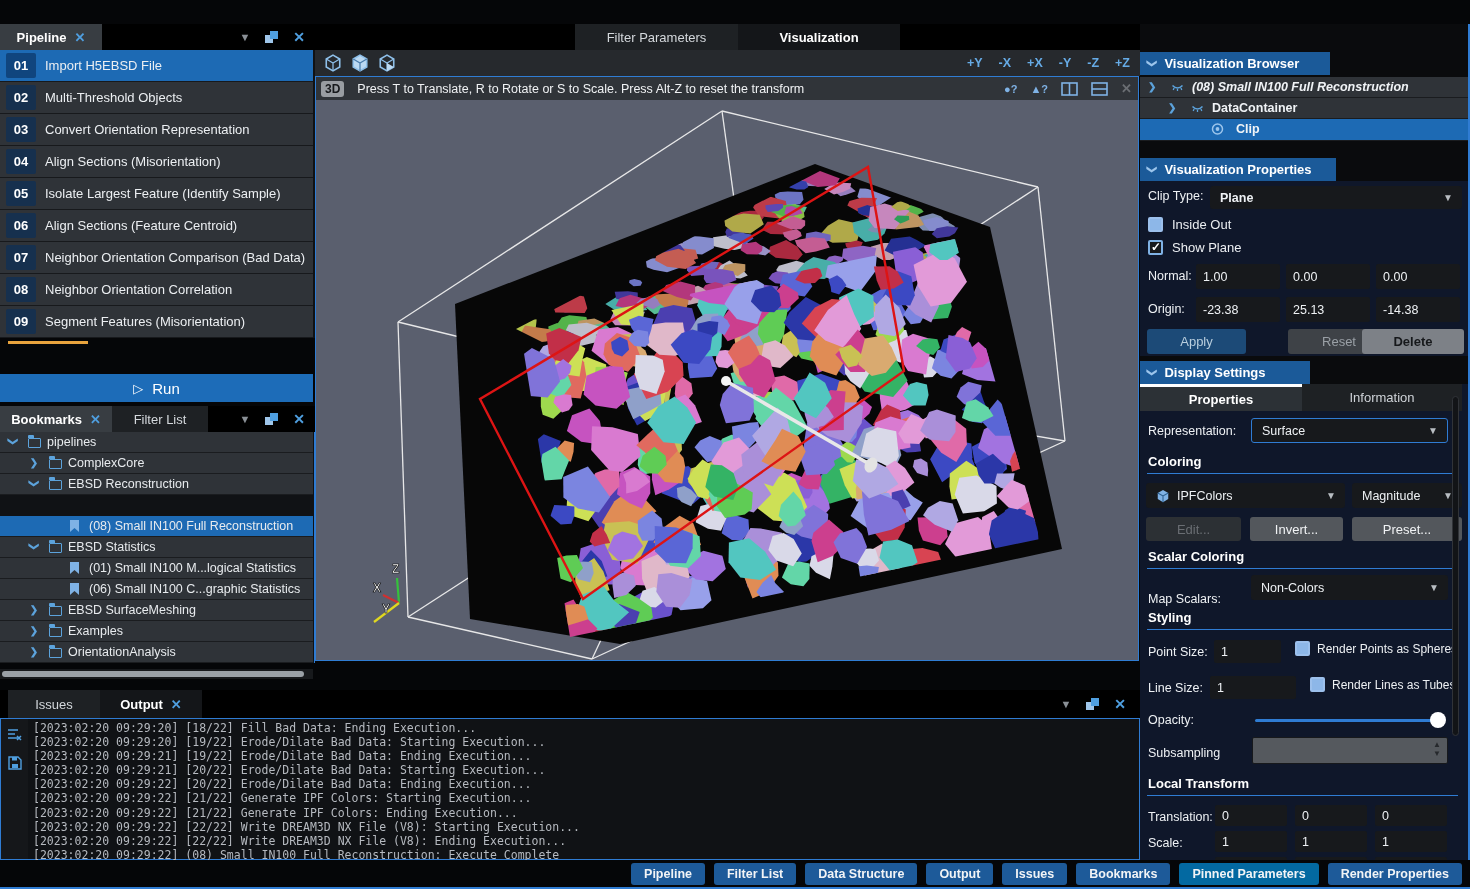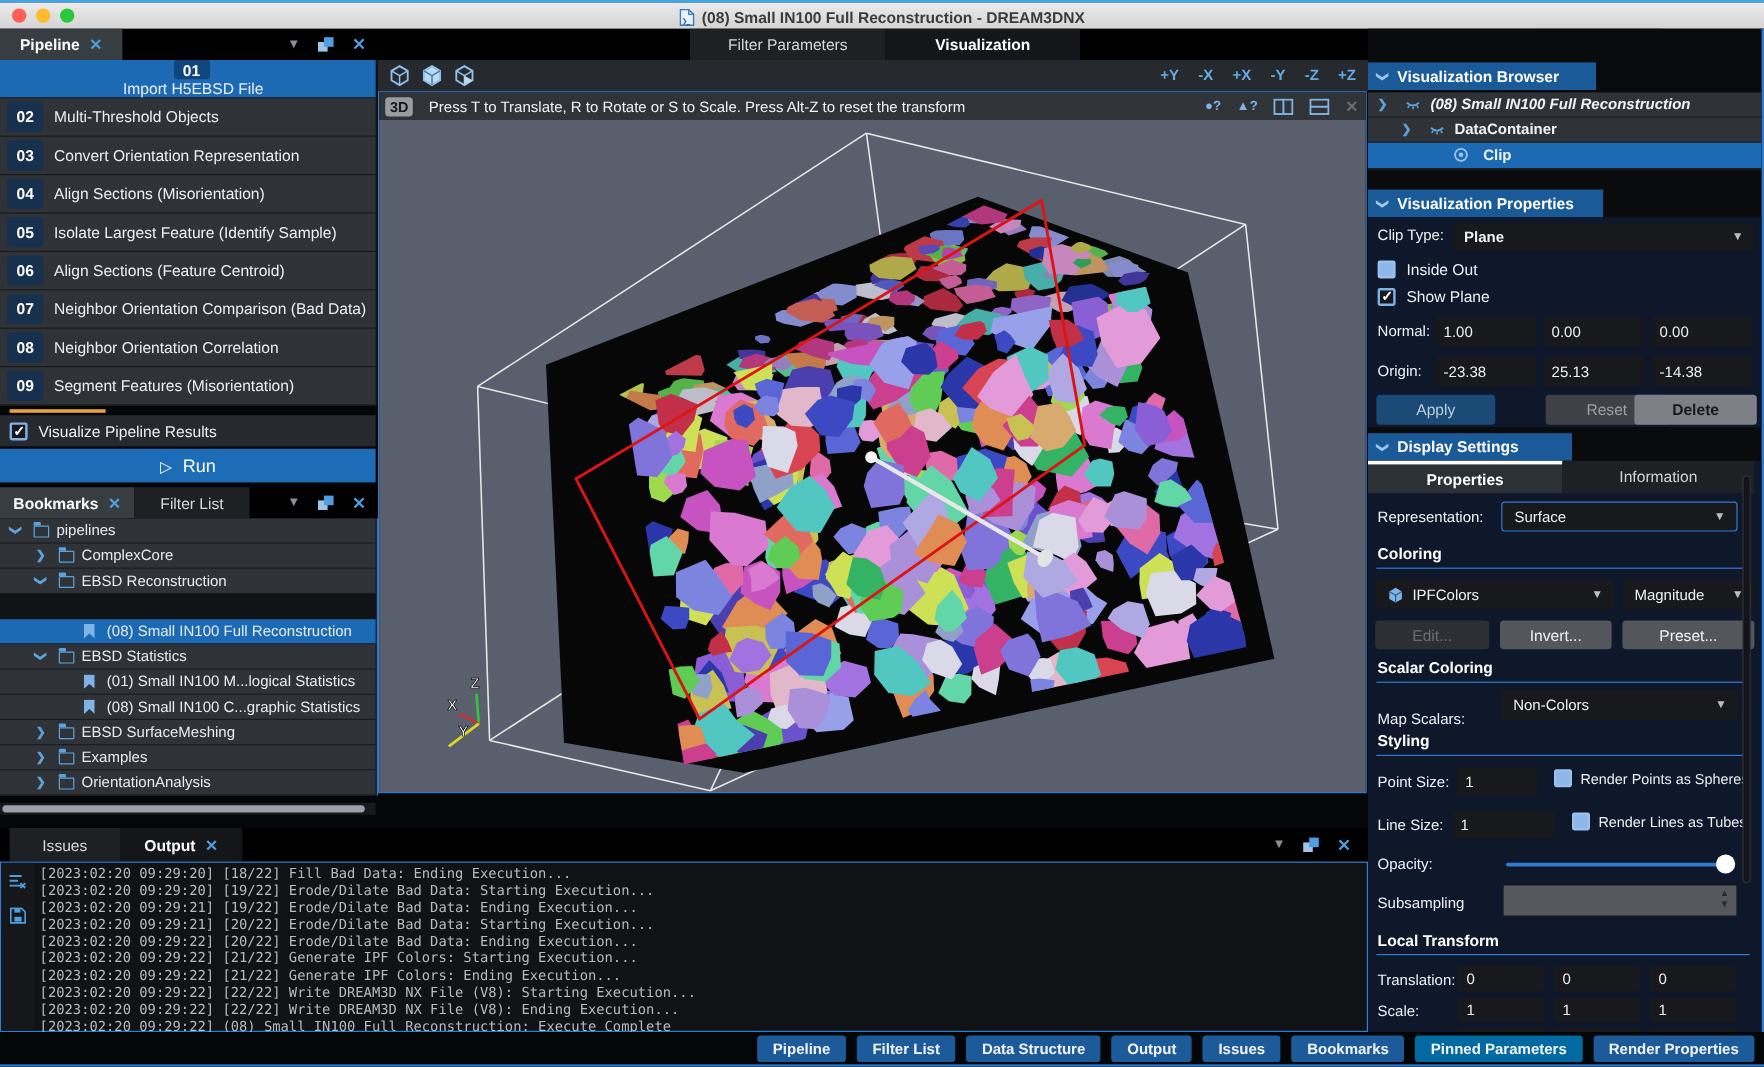--- a/index.html
+++ b/index.html
@@ -111,52 +111,37 @@
 .vscroll-thumb { position:absolute; left:312px; top:372px; width:7px; height:340px; background:#121417; border:1px solid #303338; border-radius:4px; }
 
 .small-cb-label { font-size:12px; color:#eceff2; }
 svg text { font-family:"Liberation Sans", sans-serif; }
 </style>
 </head>
 <body>
 
 <div class="app">
 
-  <div class="titlebar">
-    <div class="lights">
-      <span class="light" style="background:#ff5f57"></span>
-      <span class="light" style="background:#febc2e"></span>
-      <span class="light" style="background:#28c840"></span>
-    </div>
-    <div class="title-wrap">
-      <svg width="13" height="15" viewBox="0 0 13 15">
-          <path d="M1 1 h7 l4 4 v9 h-11 z" fill="#e9f1fa" stroke="#3b79c0" stroke-width="1.2"></path>
-          <path d="M8 1 v4 h4" fill="none" stroke="#3b79c0" stroke-width="1.2"></path>
-          <path d="M3.5 8 l2 3 l-2 3 M6 13.5 h3" stroke="#2e66a8" stroke-width="1.1" fill="none"></path>
-        </svg>
-      <span class="win-title">(08) Small IN100 Full Reconstruction - DREAM3DNX</span>
-    </div>
-  </div>
 
   <div class="tabbar" style="left:0; top:24px; width:315px;">
     <div class="tab lit" style="left:0; width:102px;">
       <span>Pipeline</span>
       <span class="tab-x">✕</span>
     </div>
     <div class="bar-icons" style="right:10px;">
       <span class="chev-down-glyph">▼</span>
       <svg width="15" height="14" viewBox="0 0 15 14">
           <rect x="1" y="5" width="8" height="8" fill="#9fc6ea"></rect>
           <rect x="6" y="1" width="8" height="8" fill="#4f9fe0"></rect>
         </svg>
       <span class="x-blue">✕</span>
     </div>
   </div>
   <div class="abs" id="pipeline-list" style="left:0; top:50px; width:315px; height:288px; background:#101215;">
-      <div class="pitem sel" style="top: 0px; flex-direction: column;">
+      <div class="pitem sel" style="top: 0px;">
         <span class="pnum">01</span>
         <span class="plabel">Import H5EBSD File</span>
       </div>
       <div class="pitem" style="top: 32px;">
         <span class="pnum">02</span>
         <span class="plabel">Multi-Threshold Objects</span>
       </div>
       <div class="pitem" style="top: 64px;">
         <span class="pnum">03</span>
         <span class="plabel">Convert Orientation Representation</span>
@@ -180,24 +165,20 @@
       <div class="pitem" style="top: 224px;">
         <span class="pnum">08</span>
         <span class="plabel">Neighbor Orientation Correlation</span>
       </div>
       <div class="pitem" style="top: 256px;">
         <span class="pnum">09</span>
         <span class="plabel">Segment Features (Misorientation)</span>
       </div>
     </div>
   <div class="progress-sliver"></div>
-  <div class="viz-row">
-    <span class="cb checked"></span>
-    <span class="cb-label">Visualize Pipeline Results</span>
-  </div>
   <div class="run-btn">
     <span style="font-size:13px;">▷</span>
     <span>Run</span>
   </div>
 
   <div class="tabbar" style="left:0; top:406px; width:315px;">
     <div class="tab lit" style="left:0; width:112px;">
       <span>Bookmarks</span>
       <span class="tab-x">✕</span>
     </div>
@@ -237,21 +218,21 @@
         <span class="chev open" style="left:28px">❯</span>
         <span class="folder-ic" style="left:49px"></span>
         <span class="tlabel" style="left:68px">EBSD Statistics</span>
       </div>
       <div class="trow" style="top: 126px;">
         <span class="bm-ic" style="left:70px"></span>
         <span class="tlabel" style="left:89px">(01) Small IN100 M...logical Statistics</span>
       </div>
       <div class="trow" style="top: 147px;">
         <span class="bm-ic" style="left:70px"></span>
-        <span class="tlabel" style="left:89px">(08) Small IN100 C...graphic Statistics</span>
+        <span class="tlabel" style="left:89px">(06) Small IN100 C...graphic Statistics</span>
       </div>
       <div class="trow" style="top: 168px;">
         <span class="chev right" style="left:28px">❯</span>
         <span class="folder-ic" style="left:49px"></span>
         <span class="tlabel" style="left:68px">EBSD SurfaceMeshing</span>
       </div>
       <div class="trow" style="top: 189px;">
         <span class="chev right" style="left:28px">❯</span>
         <span class="folder-ic" style="left:49px"></span>
         <span class="tlabel" style="left:68px">Examples</span>

